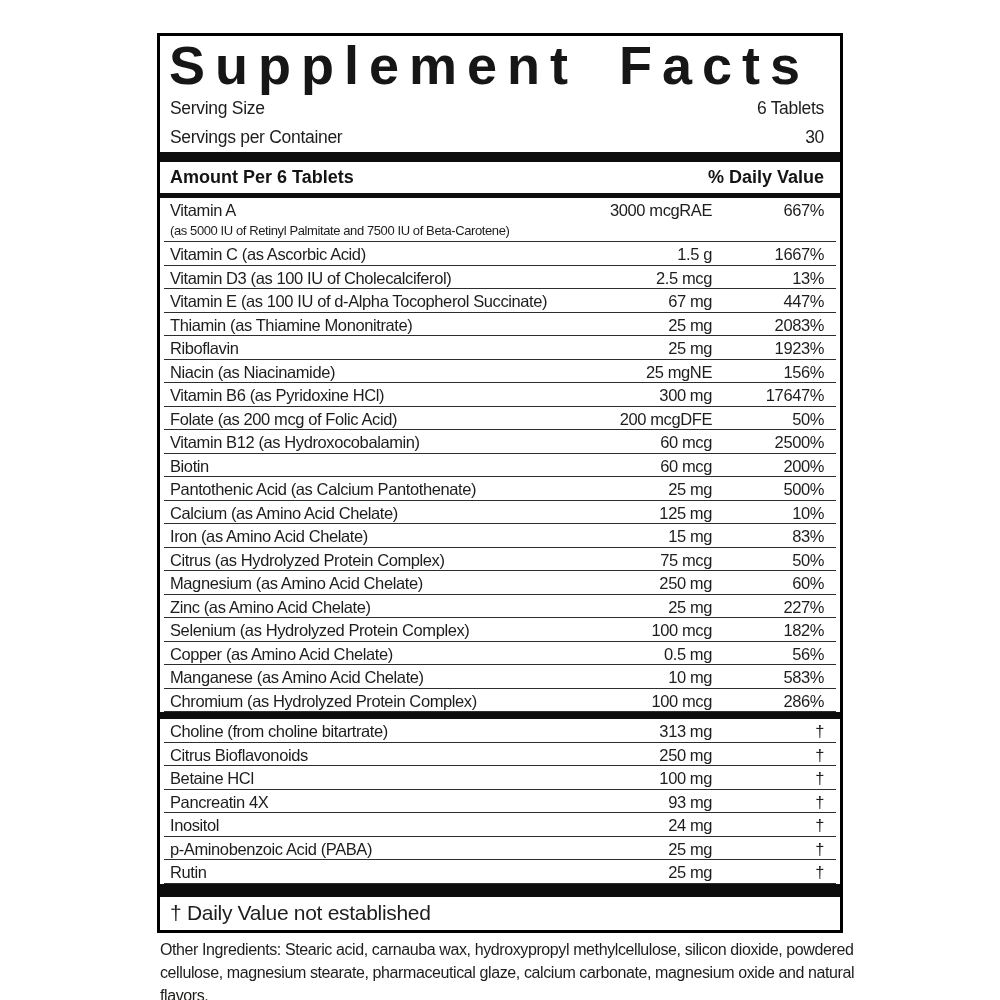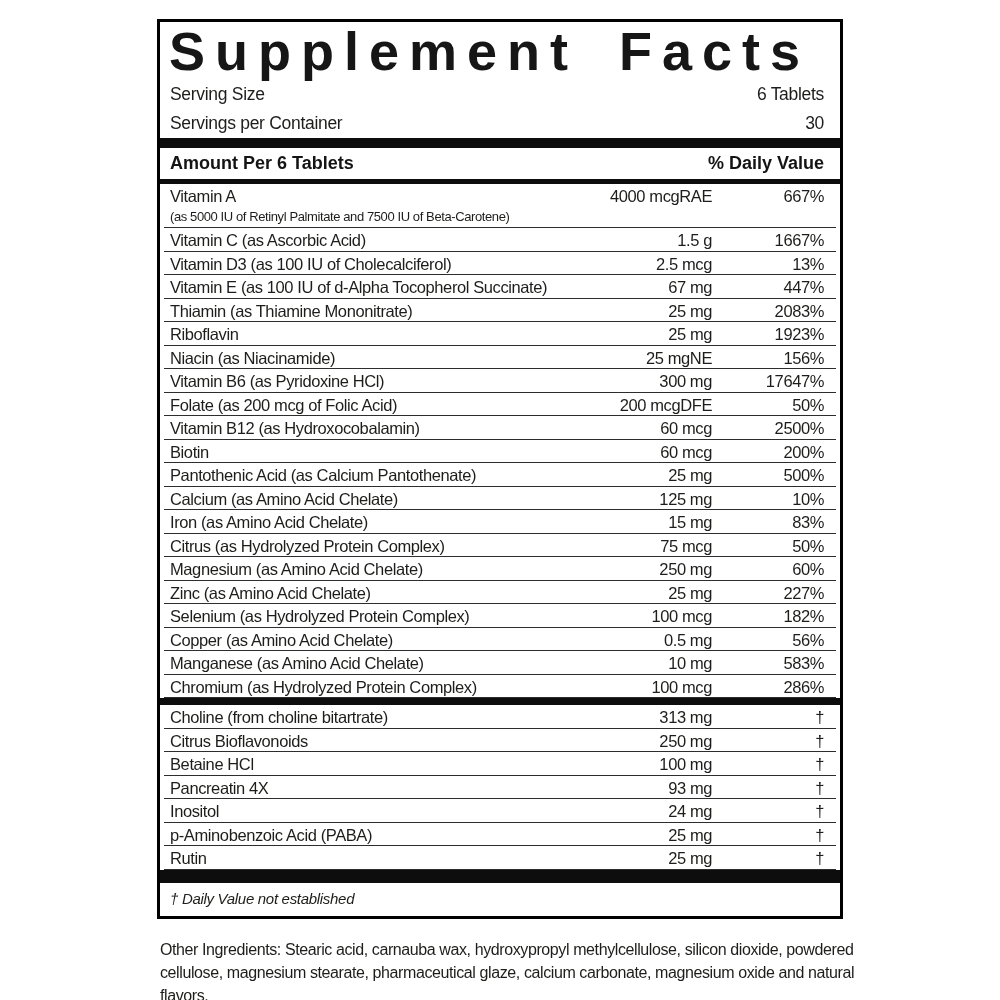--- a/index.html
+++ b/index.html
@@ -14,21 +14,21 @@
   .page {
     position: relative;
     width: 1000px;
     height: 1000px;
     background: #ffffff;
     overflow: hidden;
   }
   .box {
     position: absolute;
     left: 157px;
-    top: 19px;
+    top: 33px;
     width: 680px;
     border: 3px solid #000000;
     background: #ffffff;
     box-sizing: content-box;
   }
   .title {
     font-size: 54px;
     font-weight: 800;
     letter-spacing: 10px;
     word-spacing: 16px;
@@ -86,25 +86,24 @@
   .vit-a-line1 {
     display: flex;
     align-items: flex-start;
   }
   .vit-a-sub {
     font-size: 13px;
     letter-spacing: -0.4px;
     line-height: 20.5px;
   }
   .footnote {
-    font-size: 15px;
+    font-size: 21px;
     letter-spacing: -0.3px;
     line-height: 22px;
     padding: 5px 16px 6px 10px;
-    font-style: italic;
   }
   .other-ingredients {
     position: absolute;
     left: 160px;
     top: 938px;
     width: 700px;
     font-size: 16px;
     letter-spacing: -0.4px;
     line-height: 23px;
     color: #1d1d1b;
@@ -135,21 +134,21 @@
       <span>Amount Per 6 Tablets</span>
       <span>% Daily Value</span>
     </div>
 
     <div class="bar b2"></div>
 
     <div class="rows" id="main-rows">
       <div class="row vit-a-block">
         <div class="vit-a-line1">
           <span class="cell name">Vitamin A</span>
-          <span class="cell amt">4000 mcgRAE</span>
+          <span class="cell amt">3000 mcgRAE</span>
           <span class="cell dv">667%</span>
         </div>
         <div class="vit-a-sub">(as 5000 IU of Retinyl Palmitate and 7500 IU of Beta-Carotene)</div>
       </div>
 
     <div class="row">
     <span class="cell name">Vitamin C (as Ascorbic Acid)</span>
     <span class="cell amt">1.5 g</span>
     <span class="cell dv">1667%</span>
   </div>

